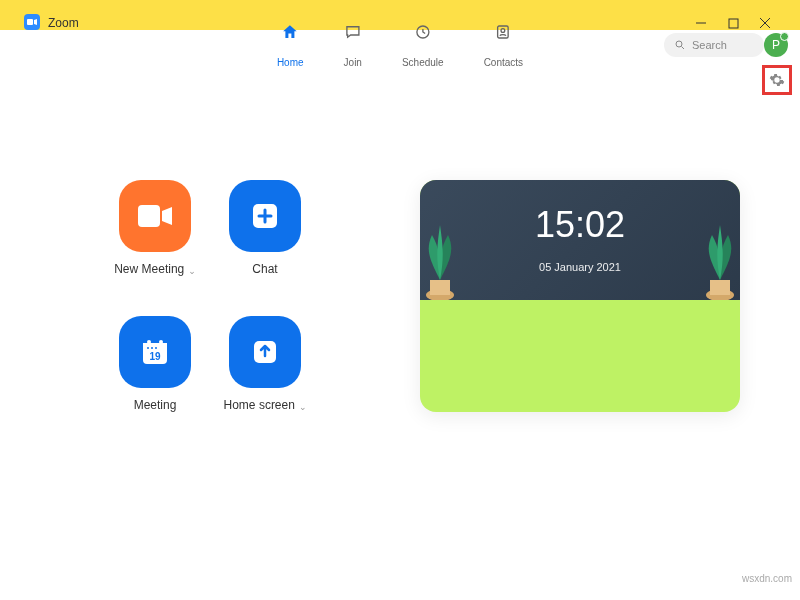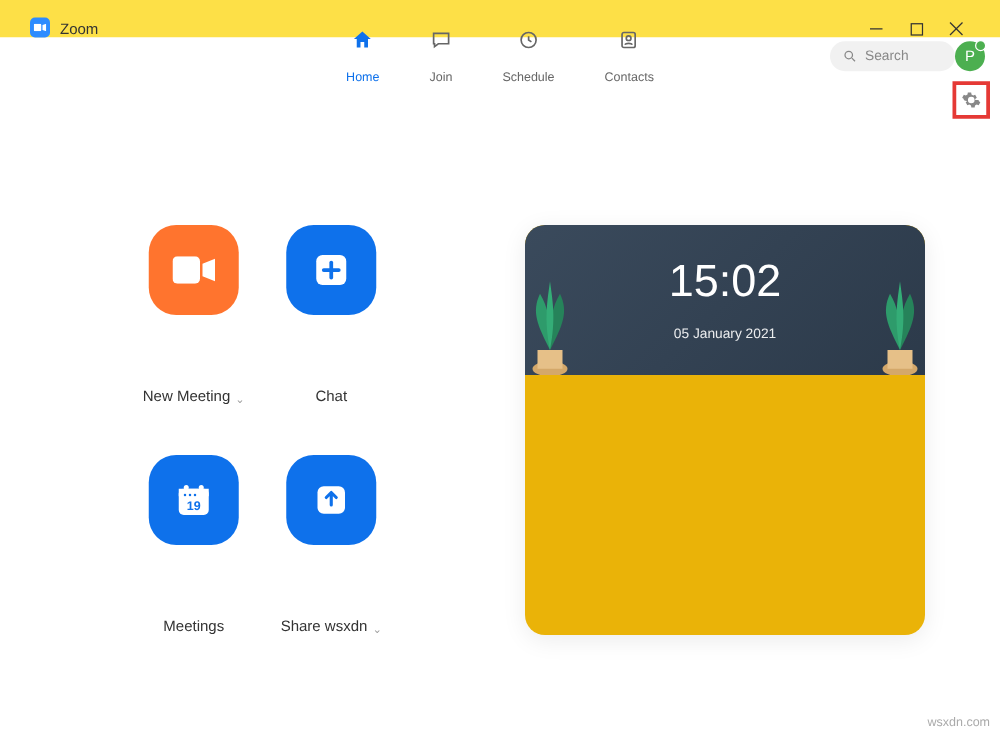--- a/index.html
+++ b/index.html
@@ -27,24 +27,24 @@
 .settings-wrap { position: absolute; right: 8px; top: 65px; width: 30px; height: 30px; border: 3px solid #e53935; display: flex; align-items: center; justify-content: center; }
 .settings-btn { width: 20px; height: 20px; display: flex; align-items: center; justify-content: center; color: #888; cursor: pointer; }
 
 .main { display: flex; padding: 120px 40px 0 100px; gap: 40px; }
 
 .actions { display: grid; grid-template-columns: repeat(2, 110px); grid-template-rows: repeat(2, auto); gap: 40px 0; }
 .action { display: flex; flex-direction: column; align-items: center; gap: 10px; cursor: pointer; }
 .action-icon { width: 72px; height: 72px; border-radius: 22px; display: flex; align-items: center; justify-content: center; color: #e5e5e5; }
 .action-icon.orange { background: #ff742e; }
 .action-icon.blue { background: #0e71eb; }
-.action-label { font-size: 12px; color: #333; display: flex; align-items: flex-end; gap: 4px; margin-top: 48px; }
+.action-label { font-size: 12px; color: #333; display: flex; align-items: flex-end; gap: 4px; }
 .chev { color: #999; font-size: 9px; }
 
-.card { width: 320px; background: #eab308; border-radius: 16px; box-shadow: 0 4px 20px rgba(0,0,0,0.08); overflow: hidden; margin-left: auto; margin-right: 20px; }
+.card { width: 320px; background: #bef264; border-radius: 16px; box-shadow: 0 4px 20px rgba(0,0,0,0.08); overflow: hidden; margin-left: auto; margin-right: 20px; }
 .card-top { height: 120px; background: linear-gradient(135deg, #3a4a5c 0%, #2c3a4a 100%); position: relative; display: flex; flex-direction: column; align-items: center; justify-content: center; color: #fff; }
 .plant { position: absolute; bottom: 0; width: 60px; height: 90px; }
 .plant.left { left: 0; }
 .plant.right { right: 0; }
 .time { font-size: 36px; font-weight: 300; line-height: 1; }
 .date { font-size: 11px; margin-top: 18px; opacity: 0.9; }
 .card-body { height: 160px; display: flex; align-items: center; justify-content: center; }
 .no-meetings { font-size: 12px; color: #444; }
 
 .footer { position: absolute; bottom: 16px; right: 8px; font-size: 10px; color: #aaa; }
@@ -173,32 +173,32 @@
             <rect x="3" y="6" width="24" height="21" rx="4" fill="#fff"></rect>
             <rect x="3" y="6" width="24" height="6" fill="#fff"></rect>
             <circle cx="9" cy="5" r="2" fill="#fff"></circle>
             <circle cx="21" cy="5" r="2" fill="#fff"></circle>
             <circle cx="8" cy="11" r="1" fill="#0e71eb"></circle>
             <circle cx="12" cy="11" r="1" fill="#0e71eb"></circle>
             <circle cx="16" cy="11" r="1" fill="#0e71eb"></circle>
             <text x="15" y="23" font-size="10" font-weight="bold" fill="#0e71eb" text-anchor="middle">19</text>
           </svg>
       </div>
-      <div class="action-label">Meetings</div>
+      <div class="action-label">Meeting</div>
     </div>
 
     <div class="action">
       <div class="action-icon blue">
         <svg width="28" height="28" viewBox="0 0 28 28">
             <rect x="3" y="3" width="22" height="22" rx="5" fill="#fff"></rect>
             <path d="M14 8 L14 18 M14 8 L10 12 M14 8 L18 12" stroke="#0e71eb" stroke-width="2.5" stroke-linecap="round" stroke-linejoin="round" fill="none"></path>
           </svg>
       </div>
       <div class="action-label">
-        <span>Share wsxdn</span>
+        <span>Home screen</span>
         <span class="chev">⌄</span>
       </div>
     </div>
   </div>
 
   <div class="card">
     <div class="card-top">
       <svg class="plant left" viewBox="0 0 60 90">
         <ellipse cx="20" cy="85" rx="14" ry="6" fill="#d4a86a"></ellipse>
           <rect x="10" y="70" width="20" height="15" fill="#e6c088"></rect>

